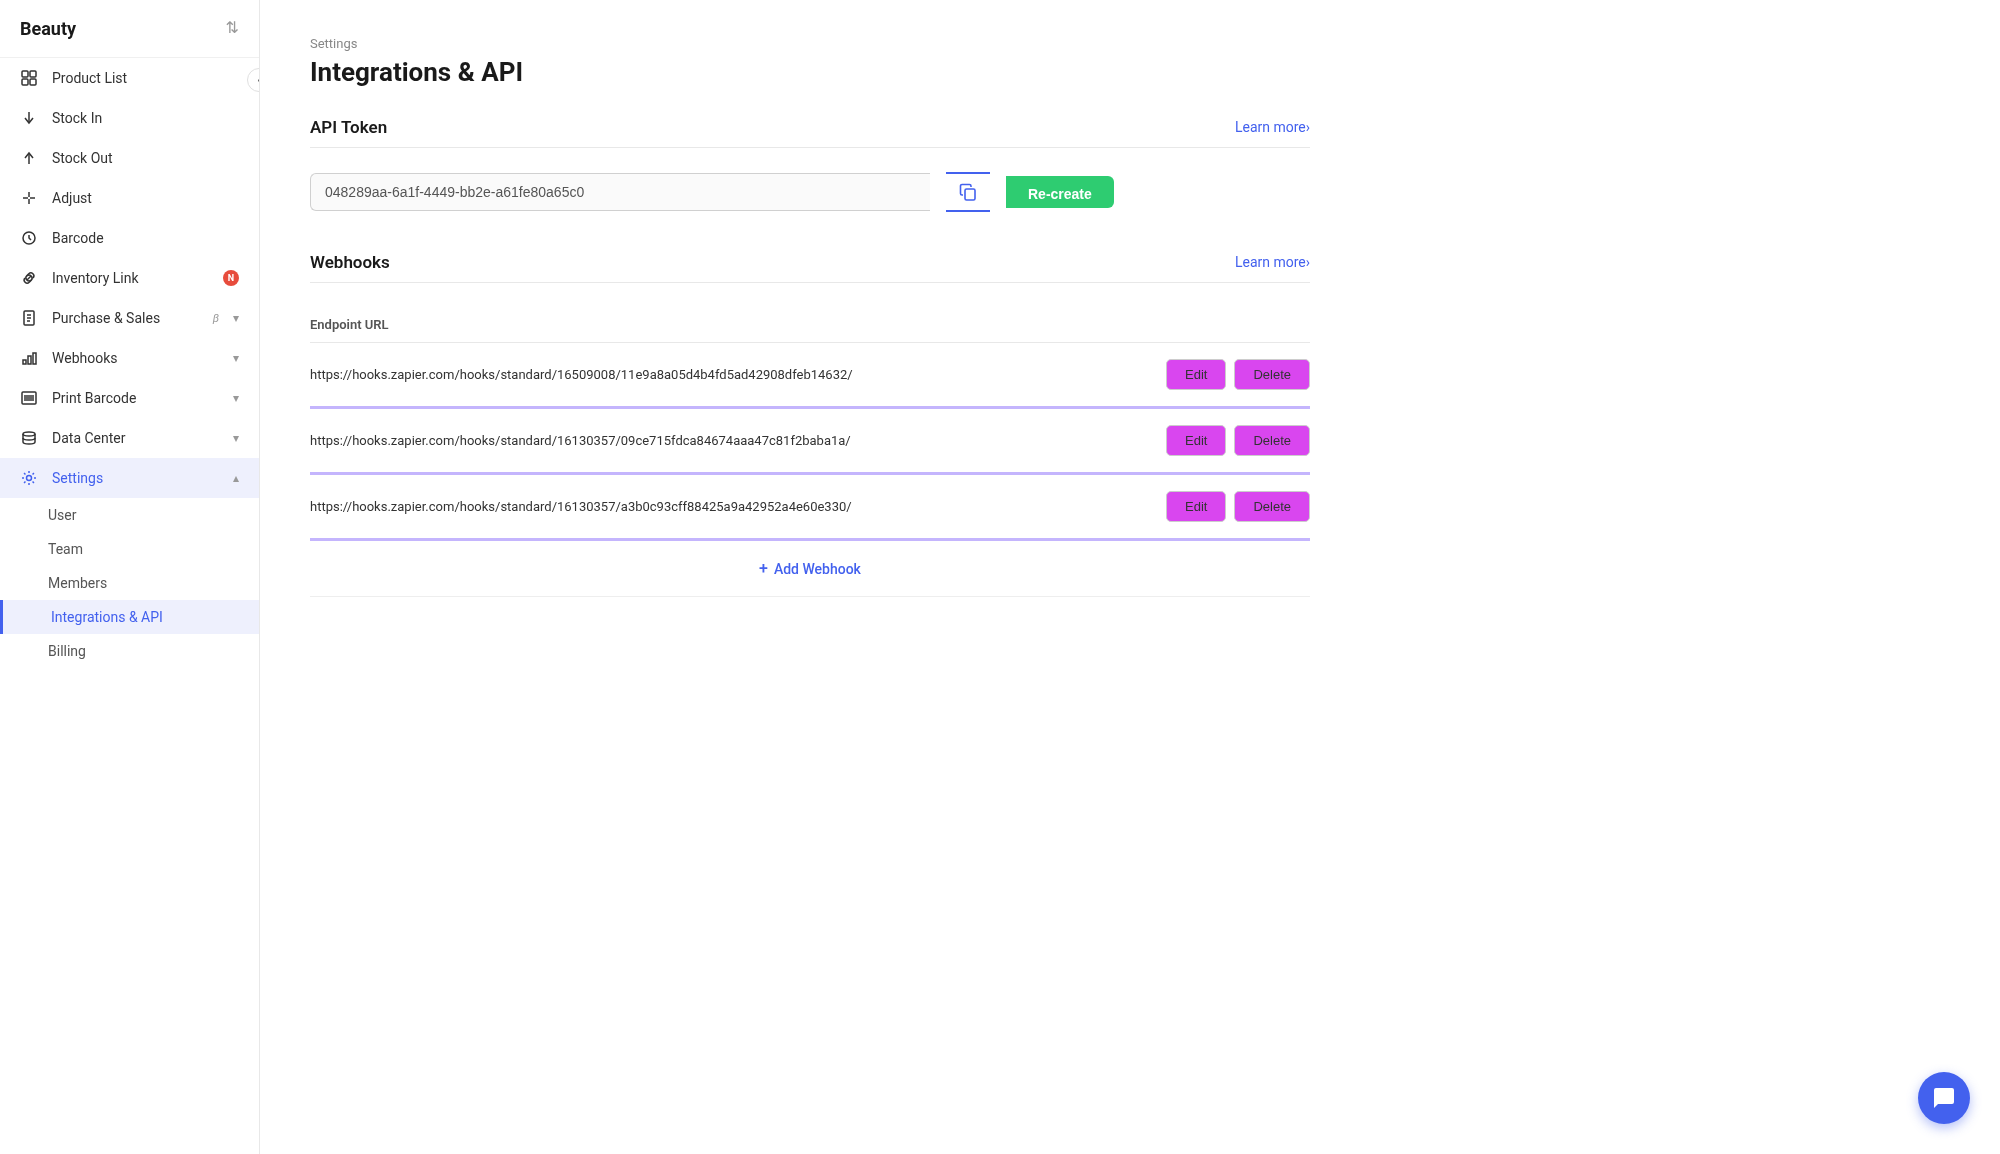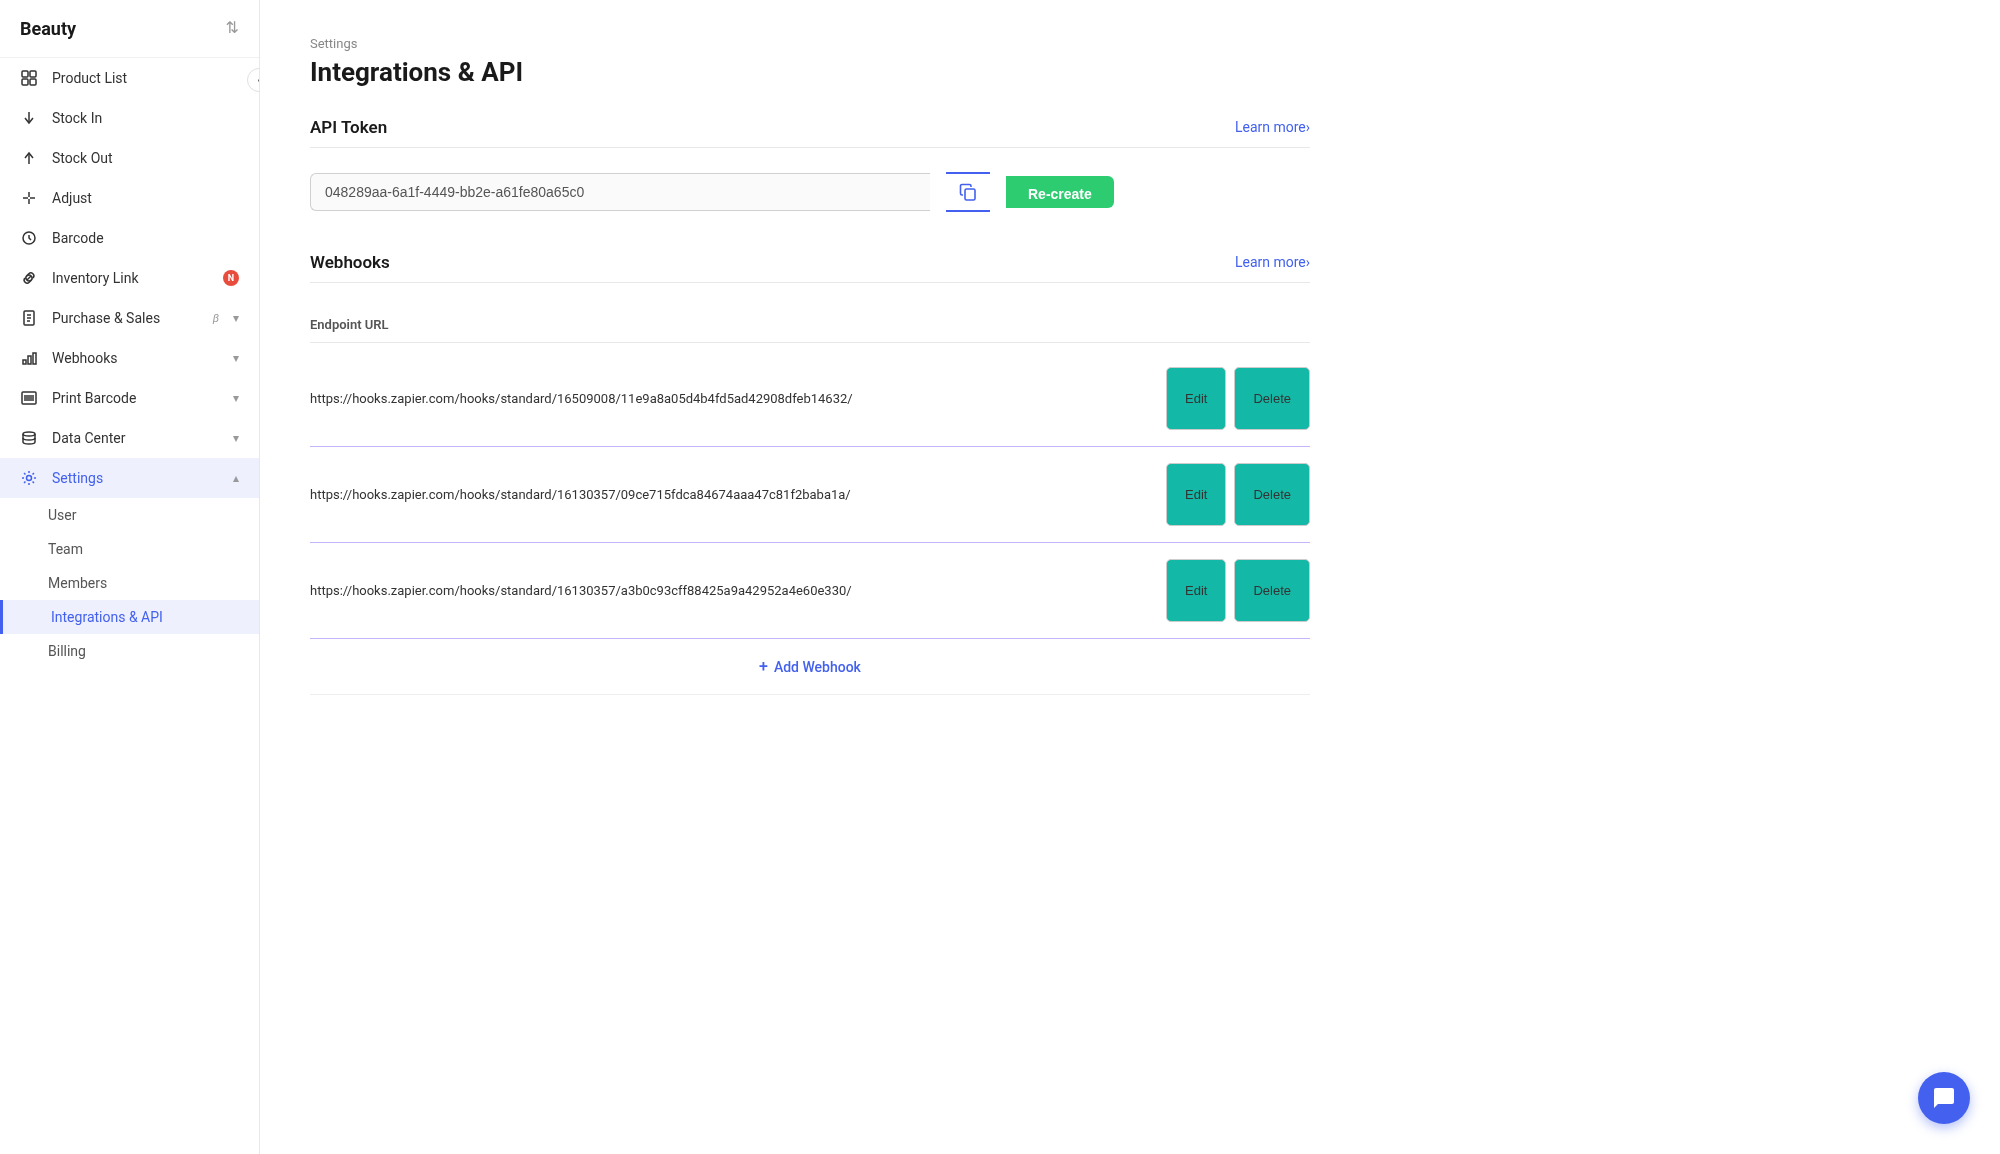--- a/index.html
+++ b/index.html
@@ -35,26 +35,26 @@
     .section-title { font-size: 17px; font-weight: 600; color: #1a1a1a; }
     .learn-more { color: #4361ee; font-size: 14px; display: flex; align-items: center; cursor: pointer; text-decoration: none; }
 
     .divider { border: none; border-top: 1px solid #e8e8e8; margin: 0 0 24px 0; }
 
     .api-token-row { display: flex; align-items: center; gap: 16px; margin-top: 20px; }
     .api-token-input { flex: 1; max-width: 620px; border: 1px solid #d0d0d0; border-right: none; border-radius: 6px 0 0 6px; padding: 10px 14px; font-size: 14px; color: #555; background: #fafafa; outline: none; }
     .copy-btn { width: 44px; height: 40px; border: 2px solid #4361ee; border-left: none; border-right: none; background: #fff; cursor: pointer; display: flex; align-items: center; justify-content: center; color: #4361ee; }
     .recreate-btn { background: #2ecc71; color: #fff; border: none; padding: 10px 22px; border-radius: 0 6px 6px 0; font-size: 14px; font-weight: 600; cursor: pointer; height: 32px; }
 
-    .section-label { font-size: 13px; font-weight: 600; color: #555; padding: 10px 0; border-bottom: 1px solid #e8e8e8; margin-bottom: 8px; }
-
-    .webhook-row { display: flex; align-items: center; justify-content: space-between; padding: 16px 0; border-bottom: 1px solid #c4b5fd; }
+    .section-label { font-size: 13px; font-weight: 600; color: #555; padding: 10px 0; border-bottom: 1px solid #e8e8e8; margin-bottom: 0; }
+
+    .webhook-row { display: flex; align-items: center; justify-content: space-between; padding: 16px 0; border-bottom: 3px solid #c4b5fd; }
     .webhook-url { font-size: 13px; color: #333; word-break: break-all; flex: 1; padding-right: 20px; }
     .webhook-actions { display: flex; gap: 8px; flex-shrink: 0; }
-    .btn-outline { border: 1px solid #ccc; background: #14b8a6; color: #333; padding: 23px 18px; border-radius: 5px; font-size: 13px; cursor: pointer; }
+    .btn-outline { border: 1px solid #ccc; background: #d946ef; color: #333; padding: 7px 18px; border-radius: 5px; font-size: 13px; cursor: pointer; }
 
     .add-webhook-row { display: flex; align-items: center; justify-content: center; padding: 18px 0; border-bottom: 1px solid #eee; cursor: pointer; color: #4361ee; font-size: 14px; font-weight: 500; gap: 6px; }
 
     
     .chat-btn { position: fixed; bottom: 30px; right: 30px; width: 52px; height: 52px; background: #4361ee; border-radius: 50%; display: flex; align-items: center; justify-content: center; cursor: pointer; color: #fff; font-size: 22px; box-shadow: 0 4px 12px rgba(67,97,238,0.4); }
 
     
     .icon-box svg, .nav-icon svg { width: 16px; height: 16px; }
   </style>
 </head>

